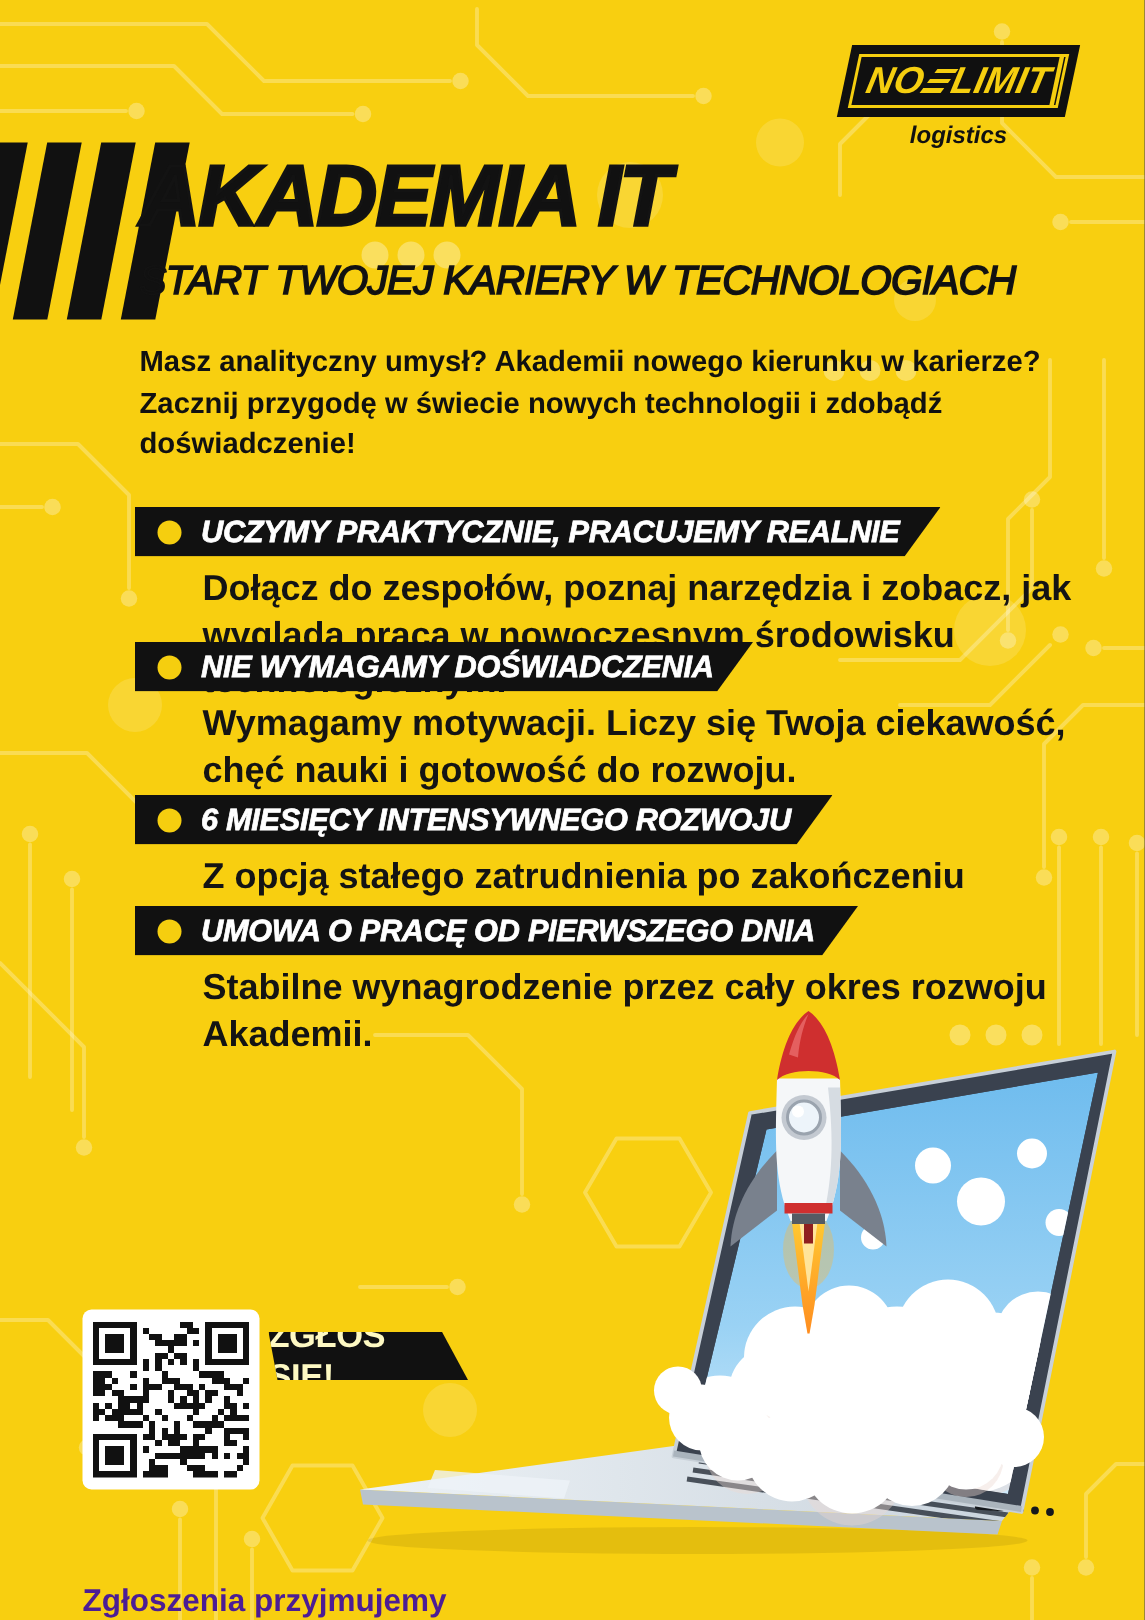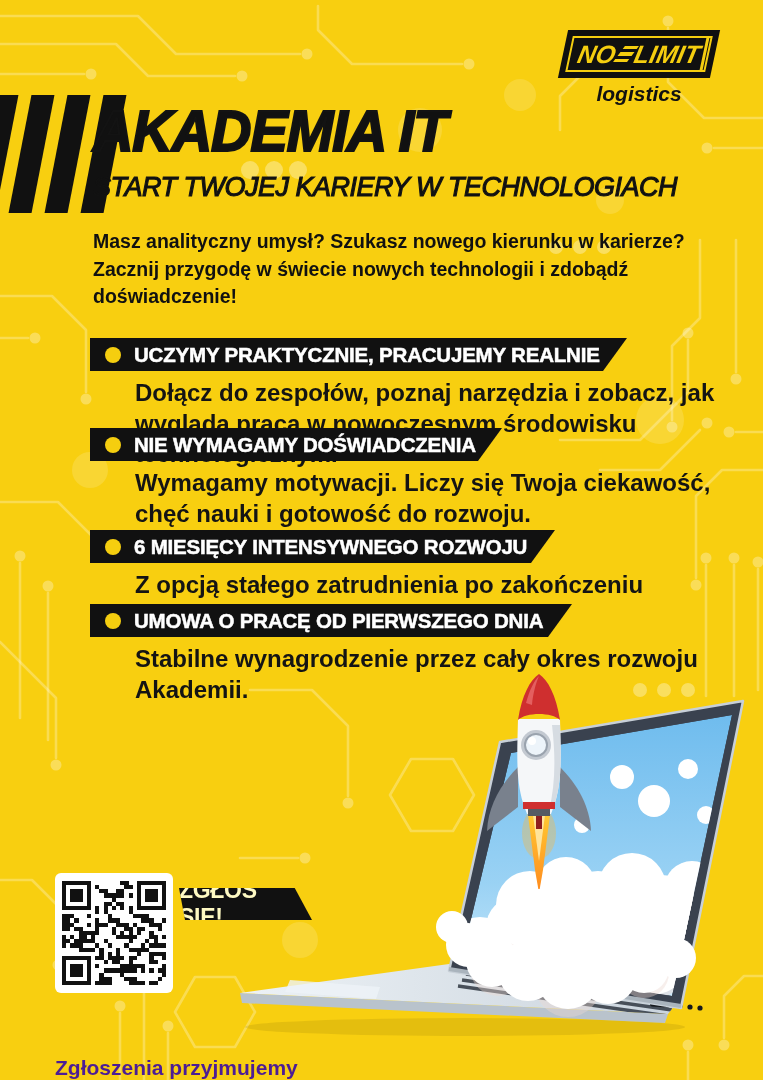--- a/index.html
+++ b/index.html
@@ -20,21 +20,21 @@
   .logo-badge::after{
     content:"";position:absolute;inset:4px;border:2px solid #F5CE0F;pointer-events:none;
   }
   .logo-text{font-style:italic;font-weight:bold;font-size:25px;color:#F5CE0F;letter-spacing:0;white-space:nowrap;display:flex;align-items:center;}
   .logo-speed{display:inline-block;width:14px;height:16px;margin:0 2px 0 3px;
     background:repeating-linear-gradient(180deg,#F5CE0F 0 3px,transparent 3px 6.5px);
     transform:skewX(-28deg);}
   .logo-slash{position:absolute;right:7px;top:6px;bottom:6px;width:3px;background:#F5CE0F;}
   .logo-sub{
     position:absolute;left:565px;top:82px;width:148px;text-align:center;
-    font-style:italic;font-weight:bold;font-size:21px;color:#111;
+    font-style:italic;font-weight:bold;font-size:16px;color:#111;
   }
   
   .stripes{position:absolute;left:-16px;top:95px;height:118px;display:flex;gap:13px;}
   .stripes span{display:block;width:23px;height:118px;background:#111;transform:skewX(-11deg);}
   .title{
     position:absolute;left:93px;top:98px;width:620px;
     font-size:57px;font-weight:bold;font-style:italic;letter-spacing:-1px;
     -webkit-text-stroke:2.2px #131313;transform:scaleX(.98);transform-origin:left;
     white-space:nowrap;
   }
@@ -48,21 +48,21 @@
     font-size:19.5px;font-weight:bold;line-height:1.42;
   }
   
   .feature{position:absolute;left:90px;}
   .feature .banner{
     height:33px;background:#111;display:flex;align-items:center;
     clip-path:polygon(0 0,100% 0,calc(100% - 24px) 100%,0 100%);
   }
   .feature .dot{width:16px;height:16px;border-radius:50%;background:#F5CE0F;margin-left:15px;flex:0 0 auto;}
   .feature .btitle{
-    margin-left:13px;color:#fff;font-size:20.5px;font-weight:bold;
+    margin-left:13px;color:#fff;font-size:20.5px;font-weight:bold;font-style:italic;
     letter-spacing:-.2px;-webkit-text-stroke:.5px #fff;white-space:nowrap;
   }
   .feature .body{
     margin:7px 0 0 45px;font-size:24px;font-weight:bold;line-height:1.28;color:#141414;
   }
   .f1{top:338px}.f1 .banner{width:537px}.f1 .body{width:585px}
   .f2{top:428px}.f2 .banner{width:412px}.f2 .body{width:600px}
   .f3{top:530px}.f3 .banner{width:465px}.f3 .body{width:610px}
   .f4{top:604px}.f4 .banner{width:482px}.f4 .body{width:610px}
   
@@ -187,21 +187,21 @@
 
   <div class="stripes">
       <span></span>
       <span></span>
       <span></span>
       <span></span>
     </div>
   <div class="title">AKADEMIA IT</div>
   <div class="subtitle">START TWOJEJ KARIERY W TECHNOLOGIACH</div>
 
-  <div class="intro">Masz analityczny umysł? Szukasz nowego kierunku w karierze? Zacznij przygodę w świecie nowych technologii i zdobądź doświadczenie!</div>
+  <div class="intro">Masz analityczny umysł? Akademii nowego kierunku w karierze? Zacznij przygodę w świecie nowych technologii i zdobądź doświadczenie!</div>
 
   <div class="feature f1">
     <div class="banner">
       <span class="dot"></span>
       <span class="btitle">UCZYMY PRAKTYCZNIE, PRACUJEMY REALNIE</span>
     </div>
     <div class="body">Dołącz do zespołów, poznaj narzędzia i zobacz, jak wygląda praca w nowoczesnym środowisku technologicznym.</div>
   </div>
   <div class="feature f2">
     <div class="banner">

